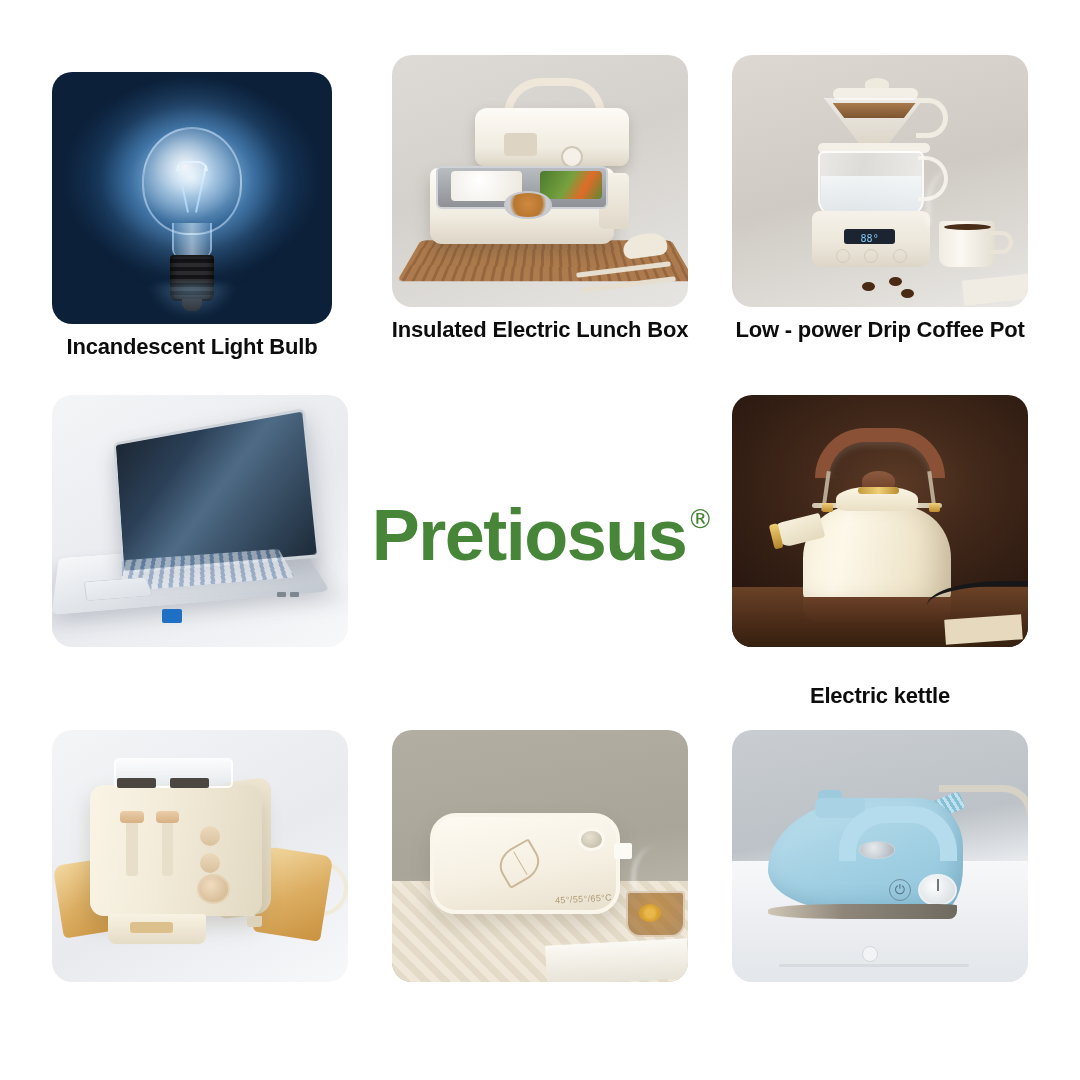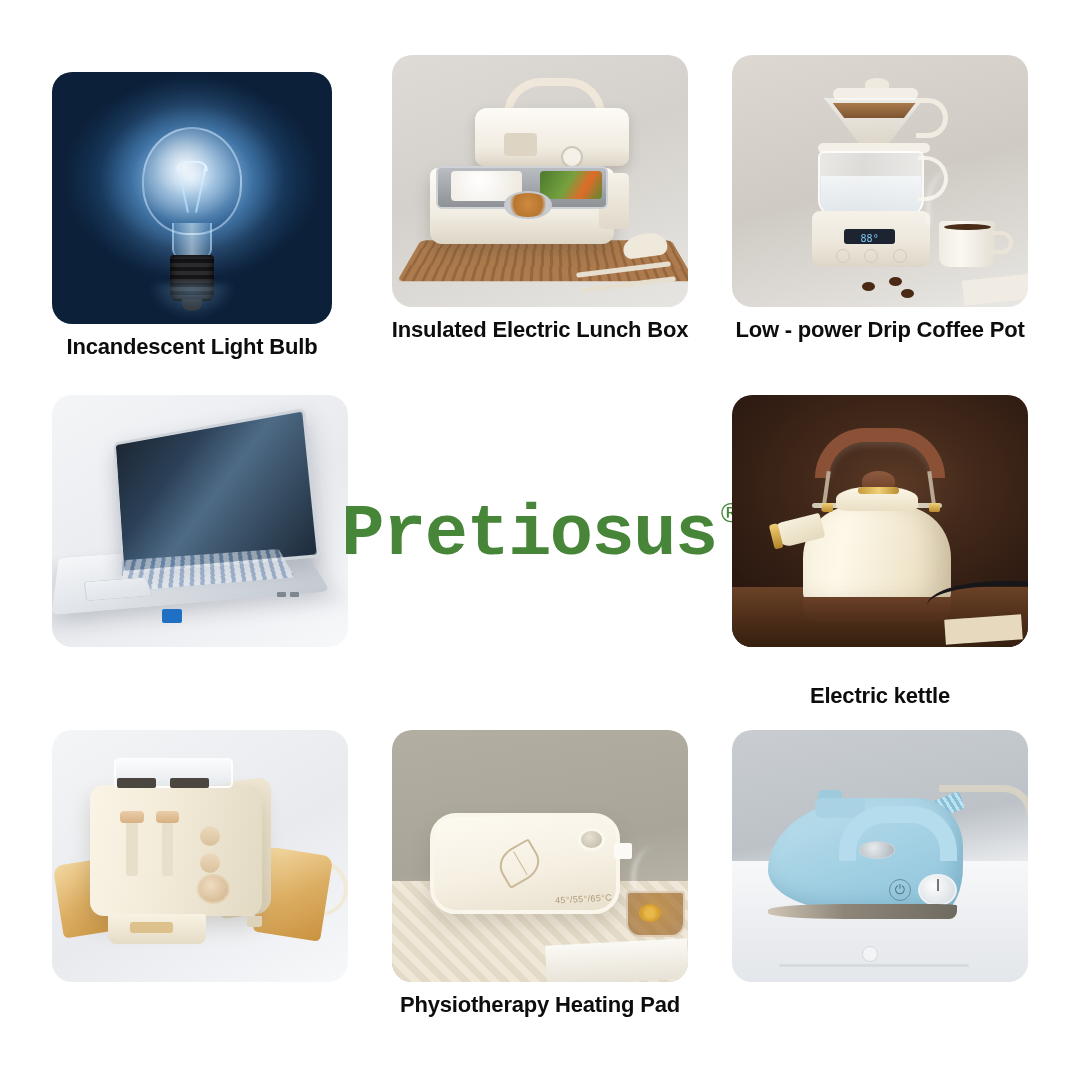--- a/index.html
+++ b/index.html
@@ -35,21 +35,21 @@
 
   
   .logo {
     position: absolute;
     left: 372px; top: 480px; width: 340px; height: 110px;
     display: flex; align-items: center; justify-content: center;
   }
   .logo-word {
     font-size: 72px; font-weight: bold;
     color: #478539; letter-spacing: -1.5px;
-    font-family: Liberation Mono, monospace;
+    font-family: Liberation Sans, sans-serif;
   }
   .logo-reg {
     font-size: 26px; color: #478539; vertical-align: super;
     font-family: "DejaVu Sans", sans-serif;
     position: relative; top: -26px; left: 1px;
   }
 
   
   .bg-bulb { background: radial-gradient(ellipse 46% 40% at 50% 42%, #cfe4f5 0%, #7fa8cc 18%, #2a5c8d 48%, #153456 72%, #0c2039 100%); }
   .bulb-wrap { position: absolute; left: 50%; top: 22%; transform: translateX(-50%); width: 112px; height: 190px; }
@@ -702,21 +702,20 @@
       <div class="hp-book"></div>
       <div class="hp-steam"></div>
       <div class="hp-cup"></div>
       <div class="hp-flower"></div>
       <div class="hp-pad"></div>
       <div class="hp-leaf"></div>
       <div class="hp-port"></div>
       <div class="hp-tab"></div>
       <div class="hp-temp">45°/55°/65°C</div>
     </div>
-    <div class="caption cap-wide">Physiotherapy Heating Pad</div>
   </div>
 
   <div class="cell" style="left:732px; top:730px; width:296px; height:300px;">
     <div class="tile bg-iron">
       <div class="ir-shirt"></div>
       <div class="ir-fold"></div>
       <div class="ir-btn2"></div>
       <div class="ir-cord"></div>
       <div class="ir-coil"></div>
       <div class="ir-body"></div>

